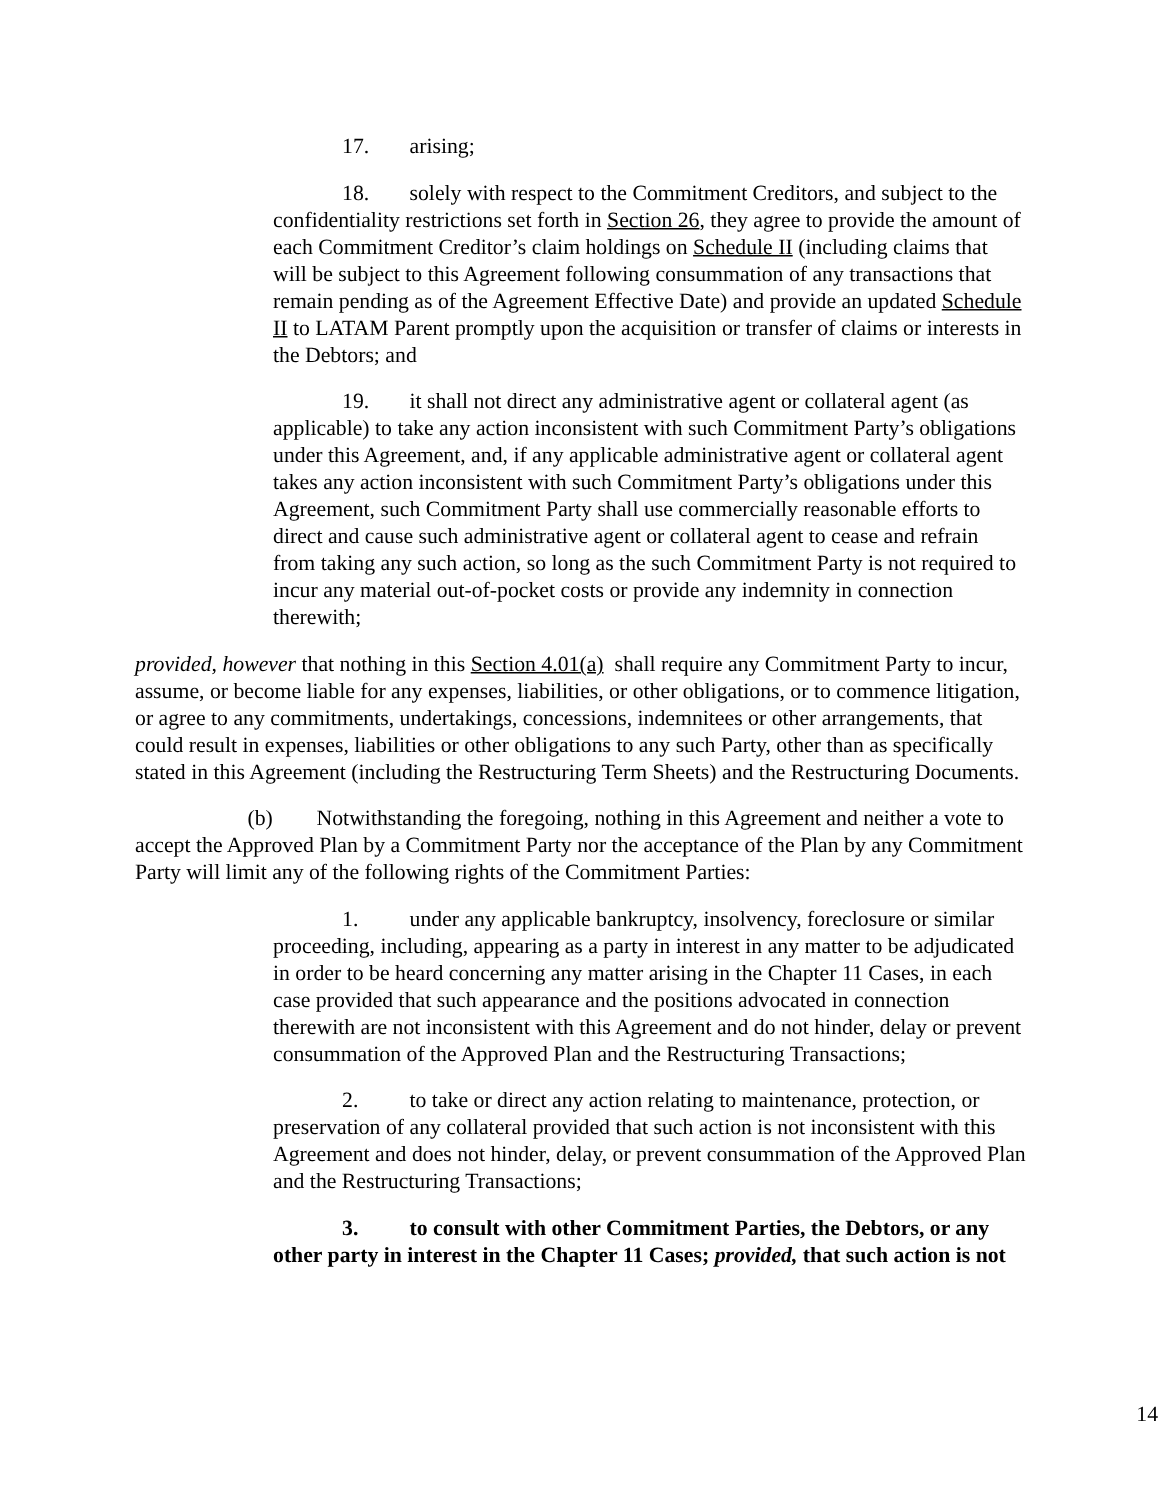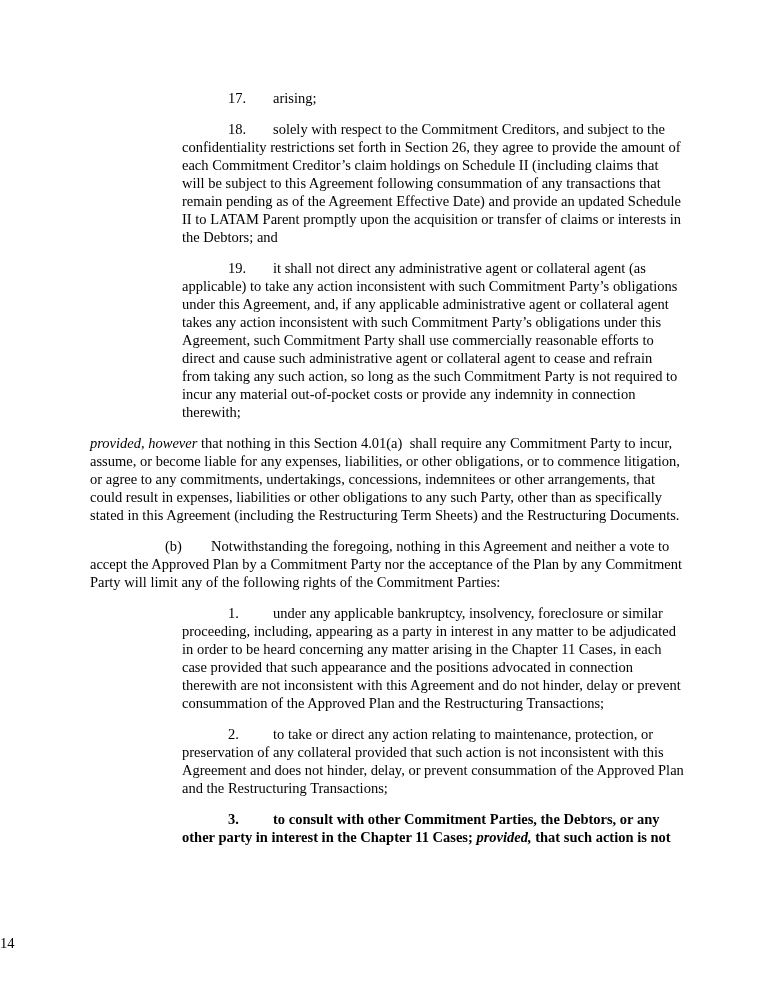--- a/index.html
+++ b/index.html
@@ -22,27 +22,27 @@
     top: 89px;
     width: 594px;
   }
   .para { margin: 0 0 13px 0; text-align: left; }
   .para:last-child { margin-bottom: 0; font-weight: bold; }
   .numbered-indent { margin-left: 92px; }
   .label { display: inline-block; white-space: pre; }
   .numbered-indent > .label { margin-left: 46px; min-width: 45px; }
   .lettered > .label { margin-left: 75px; min-width: 46px; }
   .italic { font-style: italic; text-align: right; }
-  .underline { }
+  .underline { text-decoration: underline; }
   .page-number {
     position: absolute;
     top: 934px;
     left: 0;
     width: 772px;
-    text-align: left;
+    text-align: right;
     font-size: 14.5px;
   }
 </style>
 </head>
 <body>
 
 <div class="page">
   <main class="content" id="paragraphs">
       <p class="para numbered-indent"><span class="label">17.</span><span>arising;</span></p>
       <p class="para numbered-indent"><span class="label">18.</span><span>solely with respect to the Commitment Creditors, and subject to the confidentiality restrictions set forth in </span><span class="underline">Section 26</span><span>, they agree to provide the amount of each Commitment Creditor’s claim holdings on </span><span class="underline">Schedule II</span><span> (including claims that will be subject to this Agreement following consummation of any transactions that remain pending as of the Agreement Effective Date) and provide an updated </span><span class="underline">Schedule II</span><span> to LATAM Parent promptly upon the acquisition or transfer of claims or interests in the Debtors; and</span></p>

